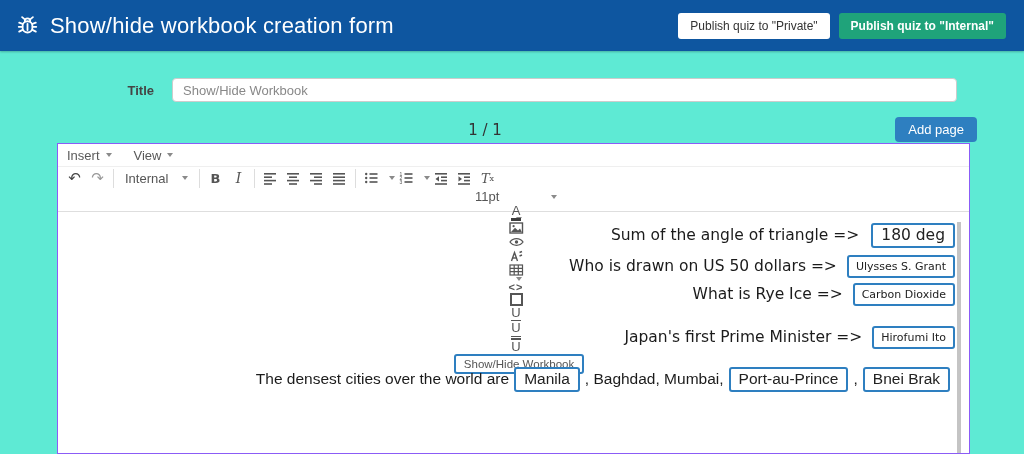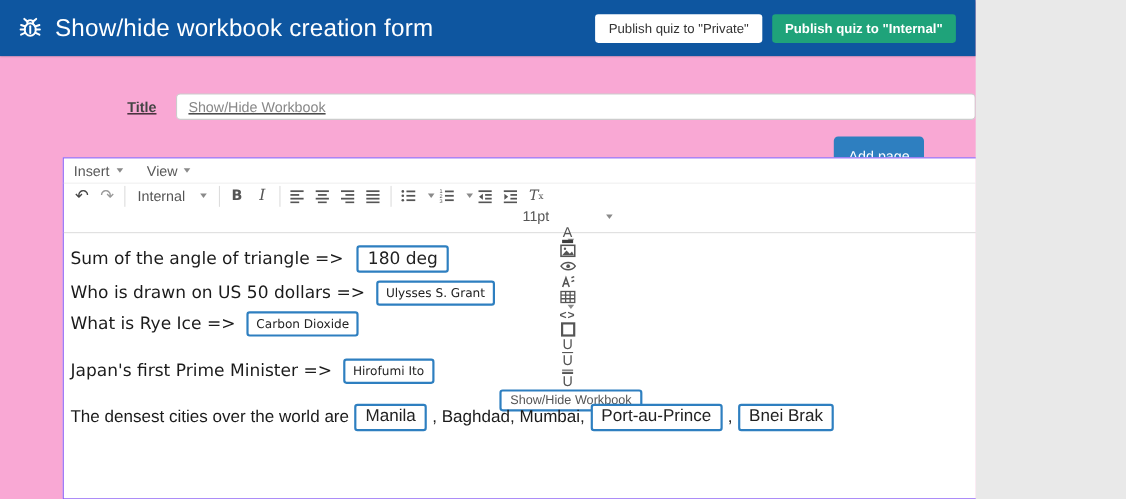--- a/index.html
+++ b/index.html
@@ -1,36 +1,36 @@
 <!DOCTYPE html>
 <html><head>
 <meta charset="utf-8">
 <style>
   * { margin:0; padding:0; box-sizing:border-box; }
   body { font-family:"Liberation Sans", sans-serif; background:#e9e9e9; }
-  .page { position:relative; width:887px; height:454px; background:#f9a8d4; overflow:hidden; }
+  .page { position:relative; width:1024px; height:454px; background:#5eead4; overflow:hidden; }
 
   
   .hdr { height:51px; background:#0e56a0; display:flex; align-items:center; padding:0 18px 0 14px; box-shadow:0 1px 2px rgba(0,0,0,.25); }
   .hdr .bug { width:27px; height:27px; margin-right:9px; flex:0 0 auto; }
   .hdr .ttl { color:#fff; font-size:22px; letter-spacing:.2px; white-space:nowrap; }
   .hdr .sp { margin-left:auto; display:flex; gap:9px; }
   .btn { border:none; border-radius:3px; font-size:12px; padding:6px 12px; cursor:pointer; font-family:inherit; white-space:nowrap; }
   .btn.white { background:#fff; color:#333; }
   .btn.green { background:#1fa37a; color:#fff; font-weight:bold; }
 
   
-  .title-row { display:flex; align-items:center; margin-top:34px;text-decoration:underline; }
+  .title-row { display:flex; align-items:center; margin-top:27px; }
   .title-row label { width:172px; text-align:right; padding-right:18px; font-size:13px; font-weight:bold; color:#444; }
   .title-row input { width:785px; height:24px; border:1px solid #ccc; border-radius:4px; padding:0 10px; font-size:13px; color:#888; background:#fff; font-family:inherit; }
 
   
   .page-row { position:relative; height:27px; margin-top:15px; }
   .page-ind { position:absolute; left:0; right:54px; text-align:center; top:4px; font-size:15px; color:#333; font-family:"DejaVu Sans", sans-serif; }
-  .btn.addpage { position:absolute; right:47px; top:0; background:#2e7fc0; color:#fff; font-size:13px; padding:10px 13px; border-radius:4px; }
+  .btn.addpage { position:absolute; right:47px; top:0; background:#2e7fc0; color:#fff; font-size:13px; padding:5px 13px; border-radius:4px; }
 
   
   .editor { position:absolute; left:57px; top:143px; width:913px; height:311px; background:#fff; border:1px solid #8b5cf6; }
   .menubar { height:23px; display:flex; align-items:center; padding-left:9px; gap:22px; border-bottom:1px solid #efefef; }
   .menu-item { display:flex; align-items:center; font-size:13px; color:#595959; cursor:pointer; }
   .caret { width:0; height:0; border-left:3.5px solid transparent; border-right:3.5px solid transparent; border-top:4px solid #8a8a8a; margin-left:6px; }
   .tbar { height:22px; display:flex; align-items:center; padding-left:5px; }
   .tbar2 { height:23px; border-bottom:1px solid #dedede;flex-direction:column; }
   .tbtn { min-width:23px; height:19px; display:flex; align-items:center; justify-content:center; color:#555; cursor:pointer; font-size:13px; }
   .tdiv { width:1px; height:19px; background:#ddd; margin:0 4px; align-self:center; }
@@ -47,21 +47,21 @@
   .fore { position:relative; font-size:13px; color:#555; line-height:1; }
   .fore::after { content:""; position:absolute; left:-1px; right:-1px; bottom:-4px; height:3px; background:#3d3d3d; }
   .uline { border-bottom:1.5px solid #555; line-height:1.1; }
   .uline2 { border-bottom:3px double #555; line-height:1.1; }
   .oline { border-top:1.5px solid #555; line-height:1.1; }
   .sq { width:13px; height:13px; border:2px solid #555; }
   .shbtn { margin-left:6px; border:2px solid #2e7fc0; background:#fff; border-radius:3px; color:#555; font-size:11.5px; padding:2px 8px; cursor:pointer; font-family:inherit; }
   .ico { width:15px; height:14px; display:block; }
 
   
-  .content { position:relative; padding:10px 14px 12px 6px; font-family:"DejaVu Sans", sans-serif; font-size:15.5px; color:#1b1b1b; height:242px; overflow:hidden; }
+  .content { position:relative; padding:10px 14px 12px 6px; font-family:"DejaVu Sans", sans-serif; font-size:15.5px; color:#1b1b1b; height:242px; overflow:hidden;text-align:right; }
   .content p { white-space:nowrap; }
   .abox { display:inline-block; border:2px solid #2e7fc0; border-radius:3px; background:#fff; color:#222; vertical-align:middle; }
   .abox.lg { font-size:15.5px; padding:1px 8px 2px; margin-left:12px; }
   .abox.sm { font-size:11px; padding:3px 7px; margin-left:10px; }
   .l1 { margin:1px 0 7px; }
   .l2 { margin:0 0 5px; }
   .l3 { margin:0 0 20px; }
   .l4 { margin:0 0 14px; }
   .l5 { margin:0 0 15px; }
   .l6 { margin:0 0 18px; }
@@ -89,20 +89,21 @@
       <button class="btn green">Publish quiz to "Internal"</button>
     </div>
   </div>
 
   <div class="title-row">
     <label>Title</label>
     <input type="text" value="Show/Hide Workbook" style="">
   </div>
 
   <div class="page-row">
+    <div class="page-ind">1 / 1</div>
     <button class="btn addpage">Add page</button>
   </div>
 
   <div class="editor">
 
     <div class="menubar">
       <div class="menu-item">
         <span>Insert</span>
           <span class="caret"></span>
       </div>

